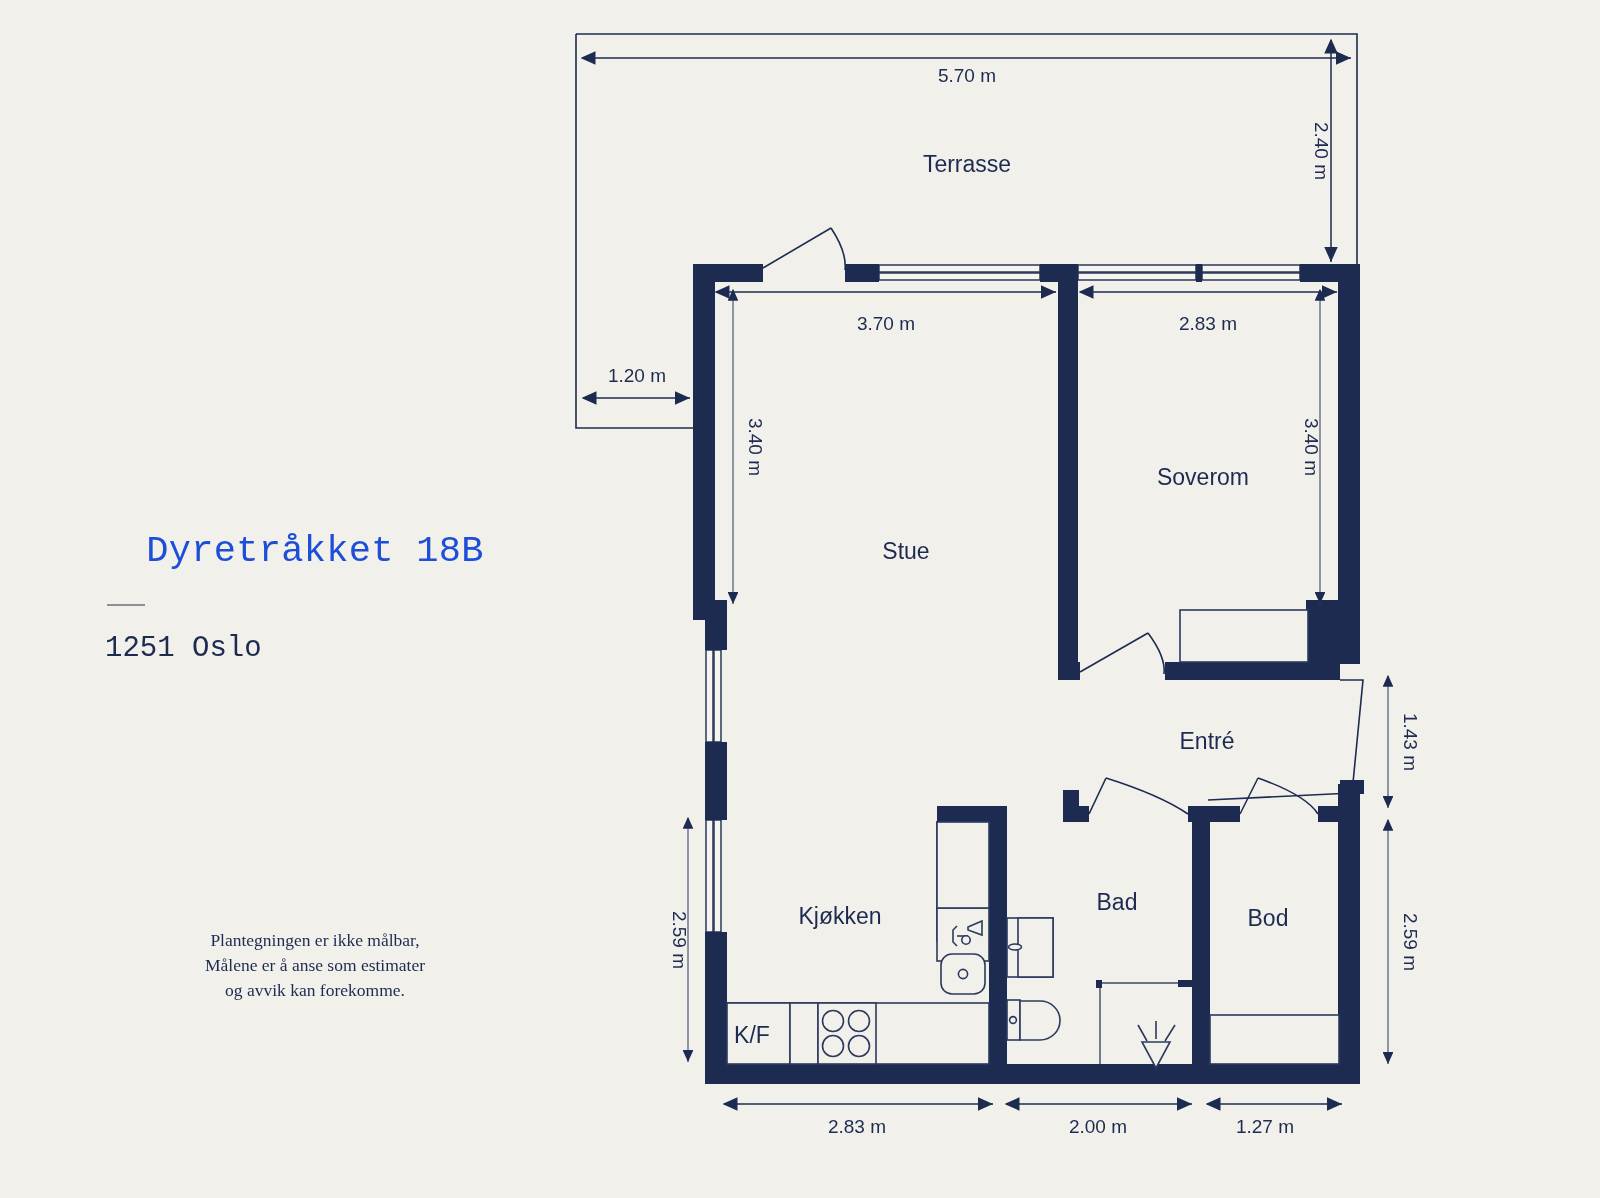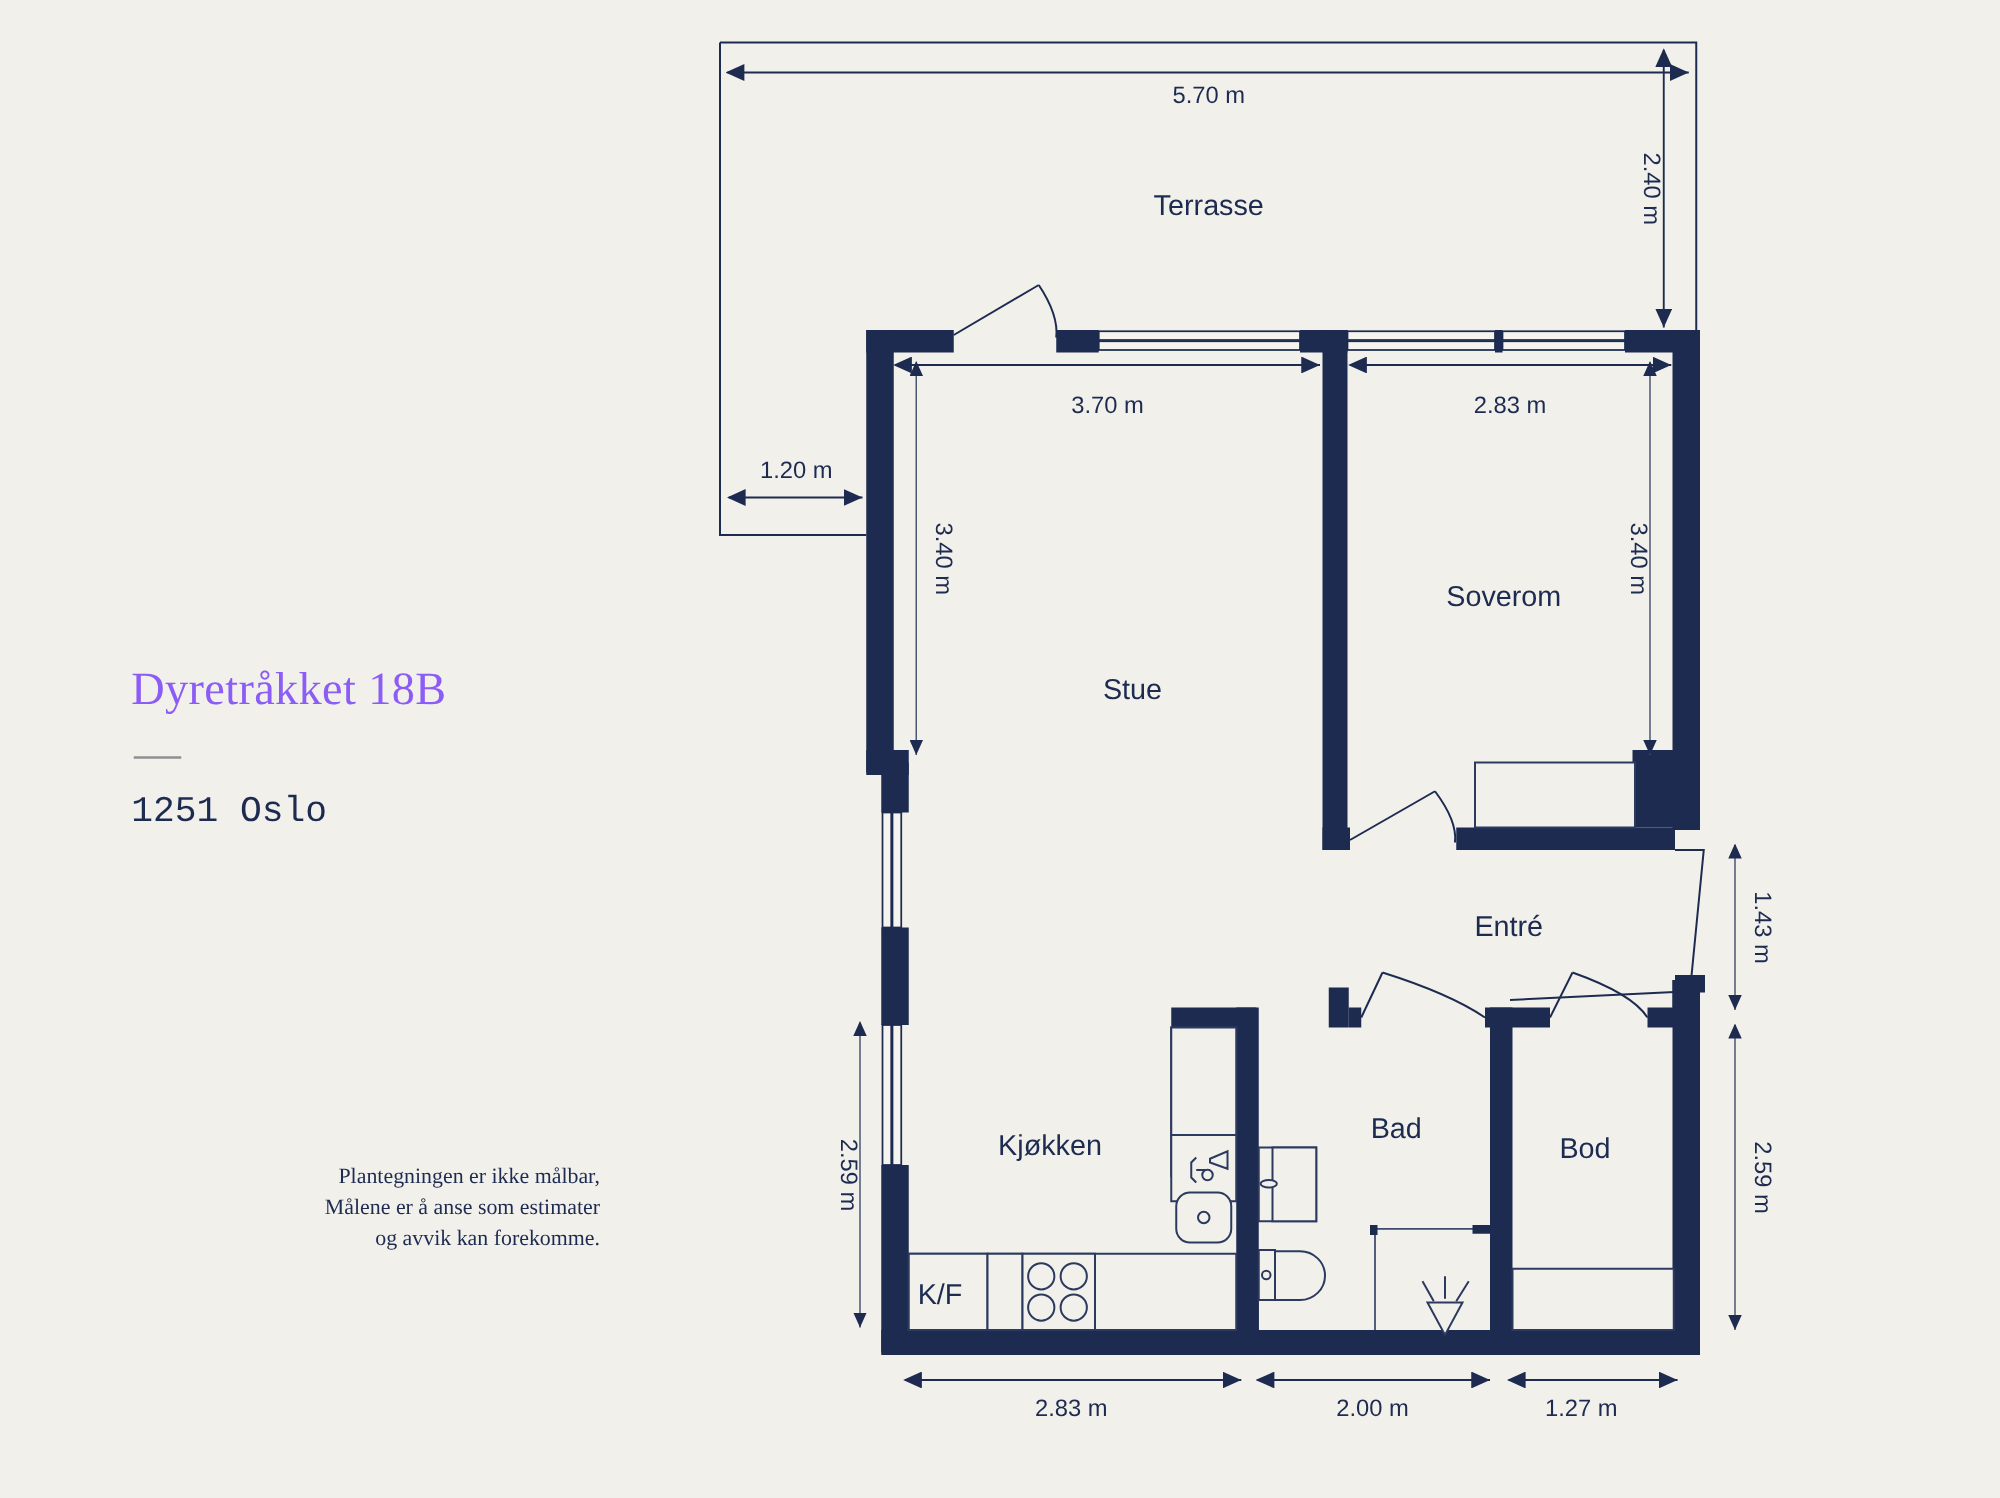--- a/index.html
+++ b/index.html
@@ -28,48 +28,49 @@
     width: 560px;
     height: 1198px;
   }
   .title-block {
     position: absolute;
     left: 105px;
     top: 530px;
     width: 420px;
   }
   .plan-title {
-    font-family: Liberation Serif, serif;
+    font-family: Liberation Mono, monospace;
     font-size: 37px;
     letter-spacing: 0.3px;
-    color: #8b5cf6;
+    color: #1d4ed8;
     margin: 0;
     font-weight: 400;
     white-space: nowrap;
+    text-align: center;
   }
   .title-rule {
     width: 38px;
     height: 2px;
     background: #8d8f93;
     margin: 32px 0 26px 2px;
   }
   .plan-subtitle {
     font-family: Liberation Mono, monospace;
     font-size: 29px;
     color: #1d2b51;
     margin: 0;
     font-weight: 400;
     white-space: nowrap;
   }
   .disclaimer {
     position: absolute;
     left: 150px;
     top: 928px;
     width: 330px;
-    text-align: right;
+    text-align: center;
     font-family: "Liberation Serif", serif;
     font-size: 17.5px;
     line-height: 1.42;
     color: #1d2b51;
   }
   .disclaimer div { white-space: nowrap; }
 
   
   #floorplan-svg {
     position: absolute;

